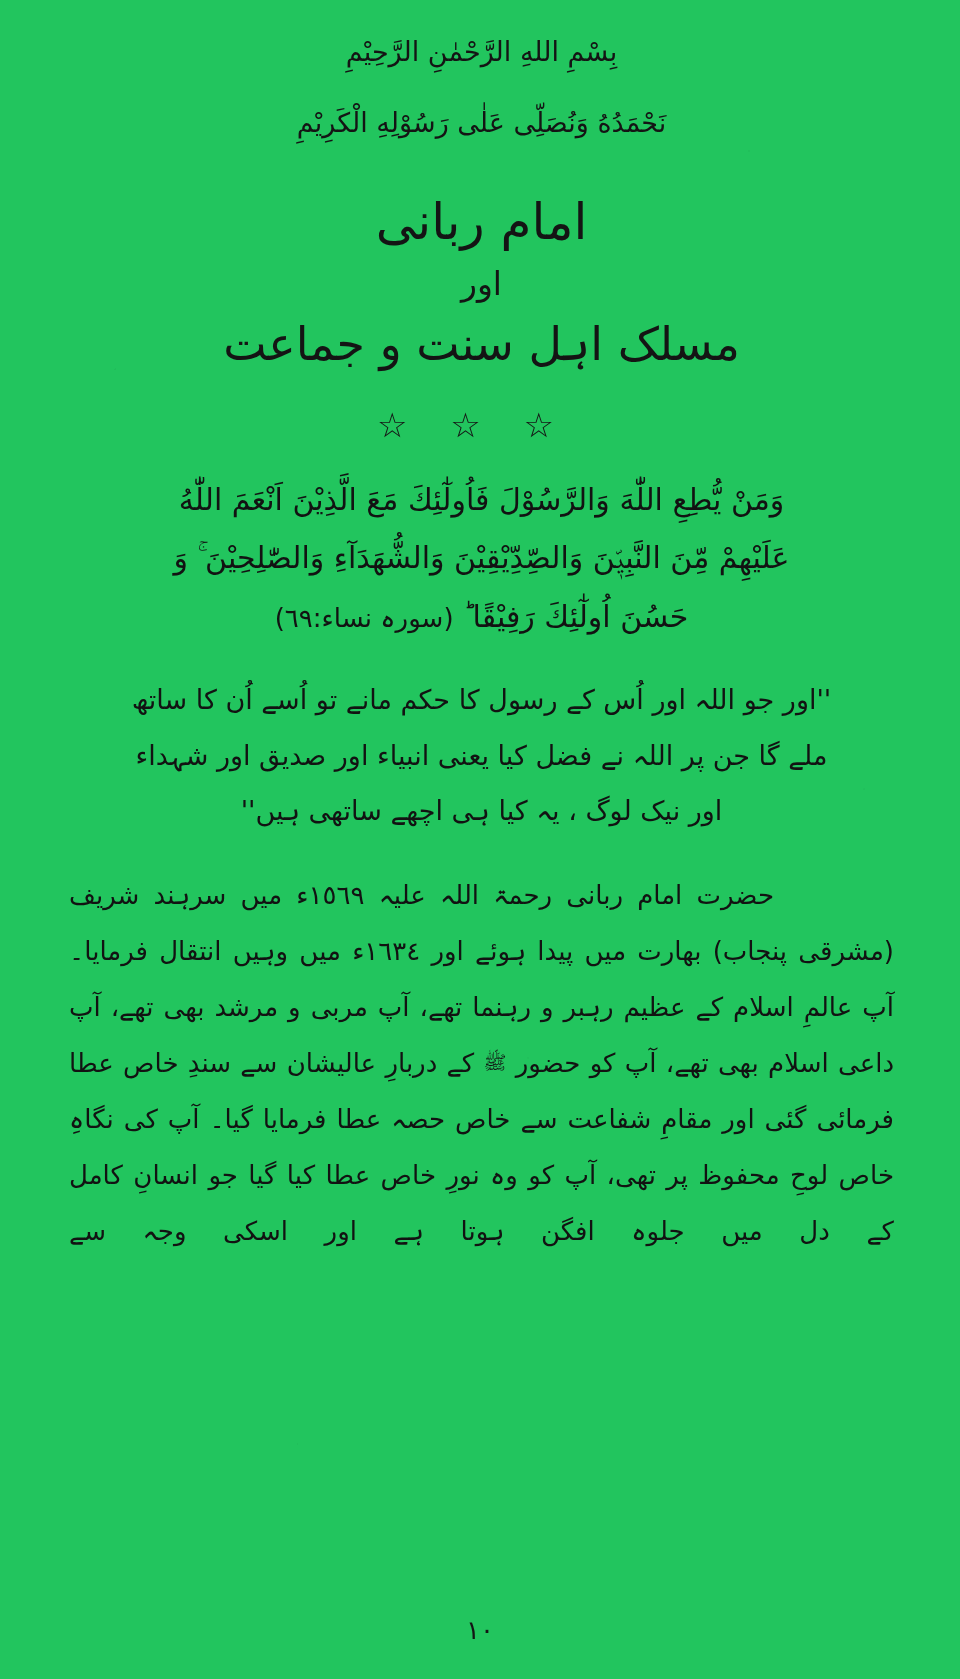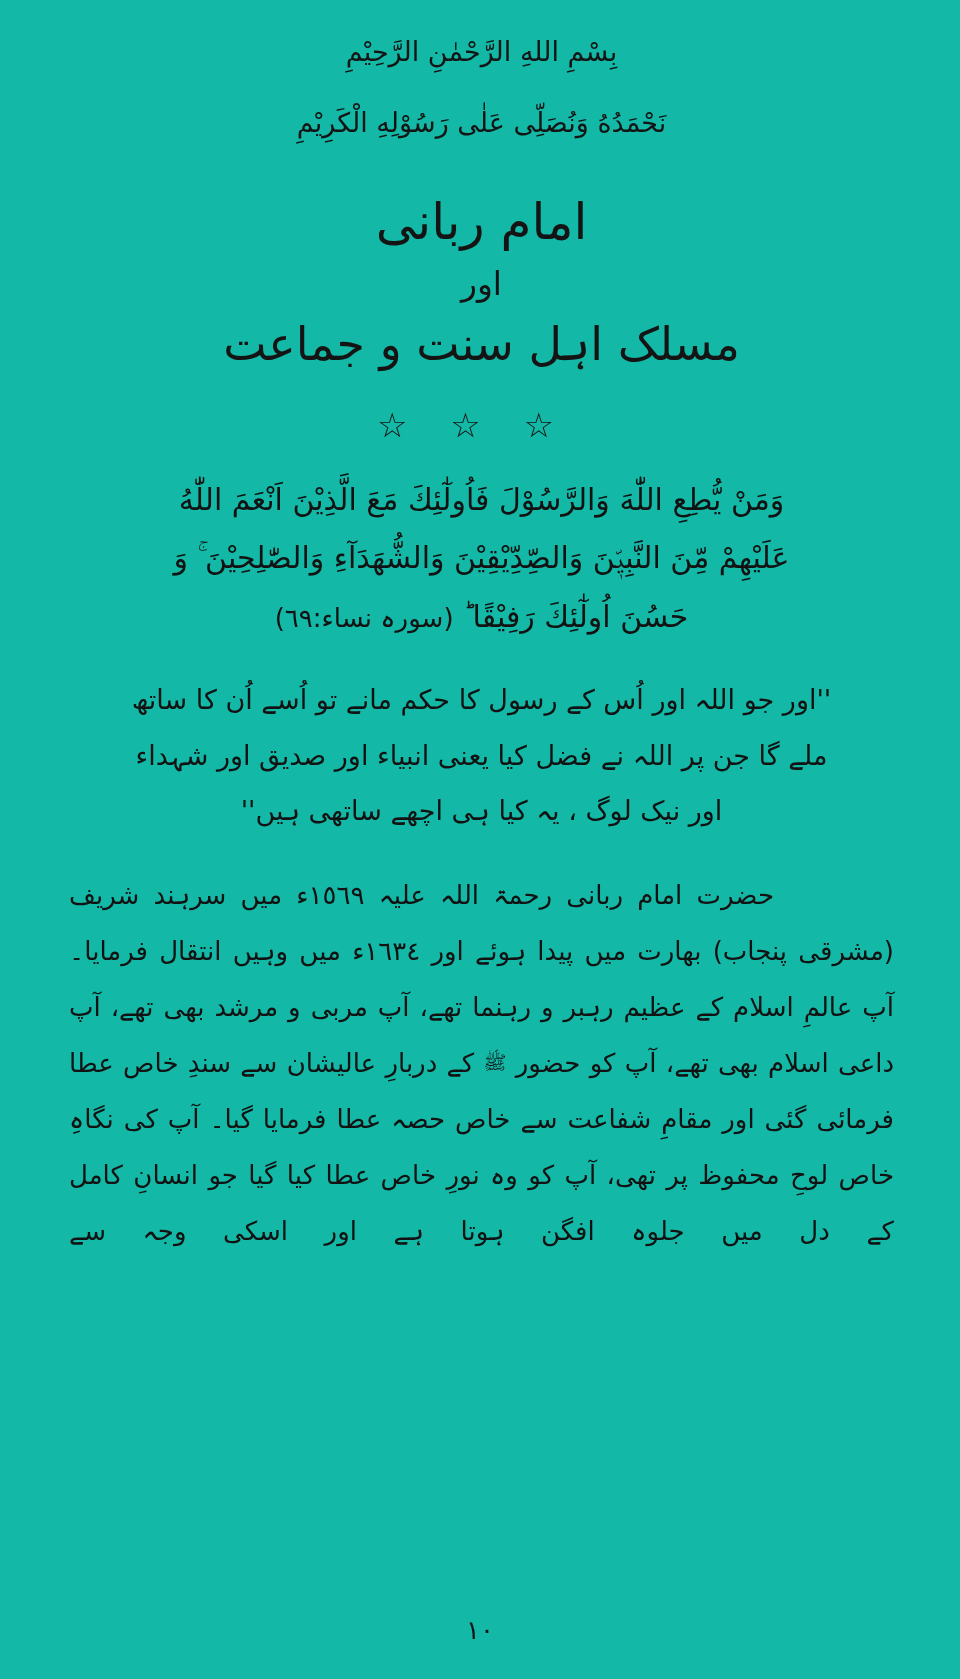--- a/index.html
+++ b/index.html
@@ -14,21 +14,21 @@
     color: #121212;
     position: relative;
     overflow: hidden;
   }
   .page {
     width: 960px;
     height: 1679px;
     box-sizing: border-box;
     padding: 18px 62px 0 65px;
     position: relative;
-    background: #14b8a6;
+    background: #22c55e;
   }
   
   .page::before {
     content: "";
     position: absolute;
     inset: 0;
     background:
       radial-gradient(circle at 12% 22%, rgba(0,0,0,0.035) 0 1px, transparent 1px),
       radial-gradient(circle at 78% 9%, rgba(0,0,0,0.03) 0 1px, transparent 1px),
       radial-gradient(circle at 55% 63%, rgba(0,0,0,0.025) 0 1px, transparent 1px),

